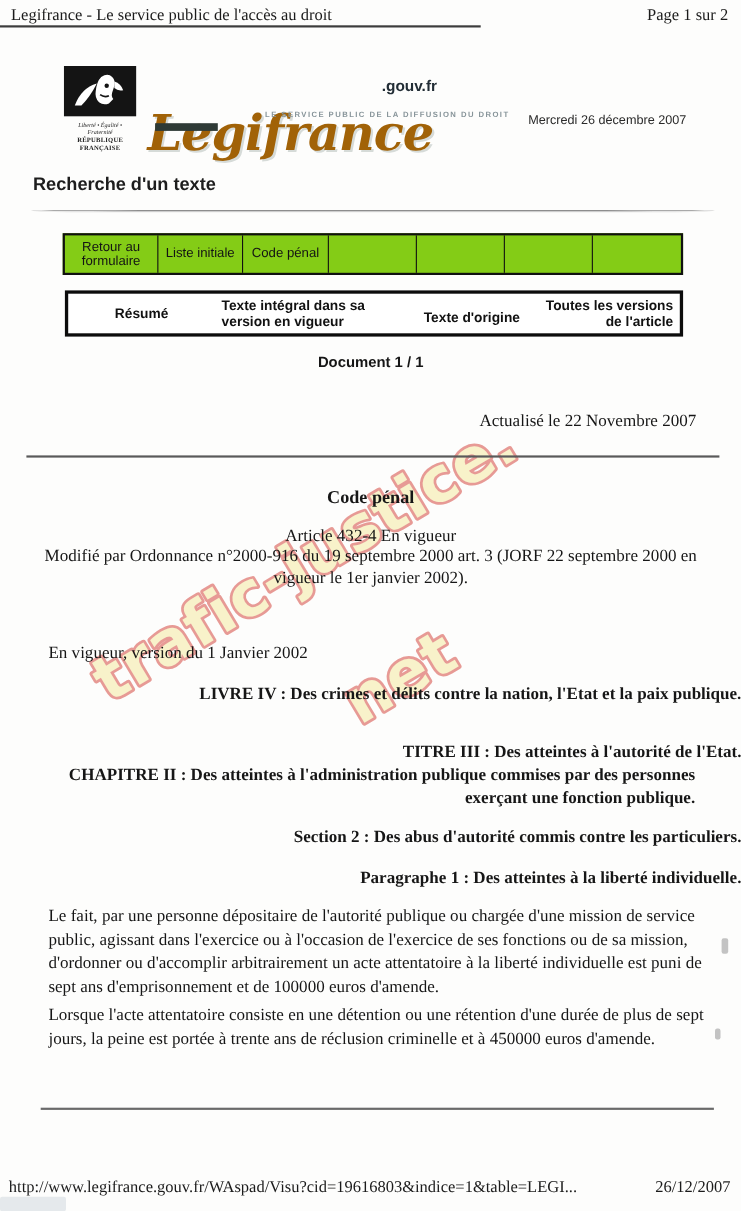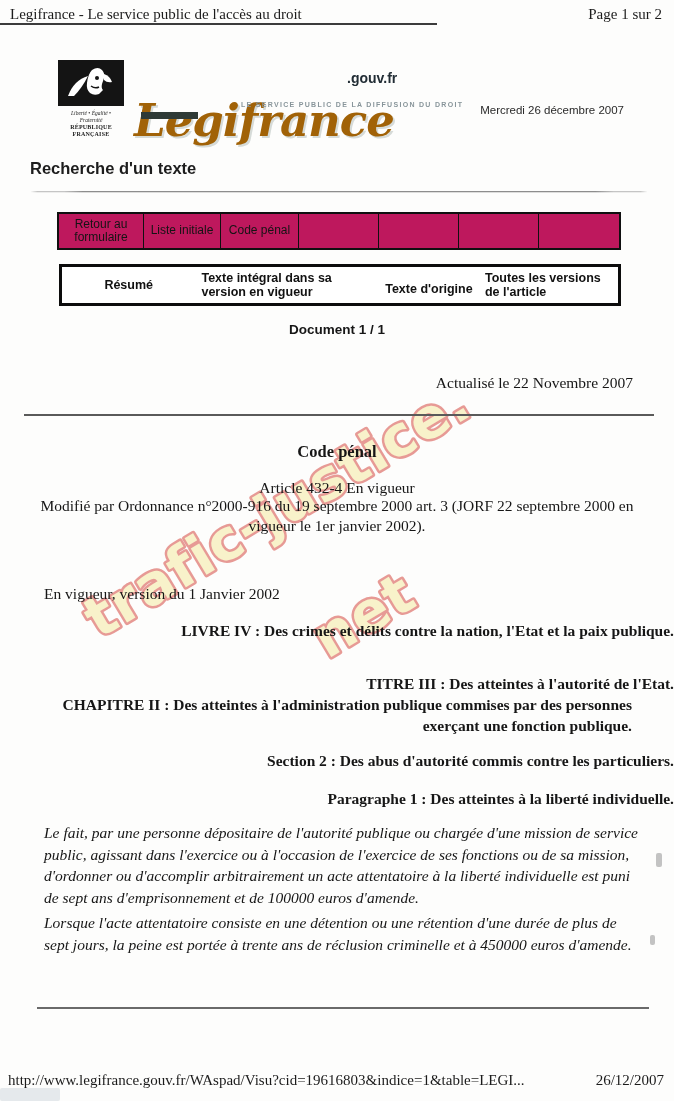--- a/index.html
+++ b/index.html
@@ -28,21 +28,21 @@
     font-size:7px;letter-spacing:1.3px;color:#88959a;font-weight:bold;}
   #date-line{right:50px;top:104px;font-family:"Liberation Sans",sans-serif;
     font-size:11.5px;color:#2a2a2a;}
   
   #section-title{left:30px;top:159px;font-family:"Liberation Sans",sans-serif;
     font-weight:bold;font-size:16.5px;color:#1d1d1d;}
   #section-rule{left:28px;top:191px;width:622px;height:1px;background:#8d8d8d;
     box-shadow:0 1px 0 rgba(160,160,160,.35);border-radius:40%/100%;}
   
   #nav-table{left:57px;top:212px;width:560px;height:34px;border:2px solid #101010;
-    display:flex;background:#be185d;}
+    display:flex;background:#84cc16;}
   #nav-table .cell{border-right:1.5px solid #101010;display:flex;align-items:center;
     justify-content:center;text-align:center;font-family:"Liberation Sans",sans-serif;
     font-size:12px;line-height:13.5px;color:#141414;padding:1px 2px;box-sizing:border-box;}
   #nav-table .cell:last-child{border-right:none;}
   
   #view-table{left:59px;top:264px;width:556px;height:36px;border:3px solid #0c0c0c;
     display:flex;align-items:center;background:#fff;}
   #view-table .cell{font-family:"Liberation Sans",sans-serif;font-weight:bold;
     font-size:12.5px;line-height:14px;color:#111;padding:0 6px;box-sizing:border-box;
     text-align:center;}
@@ -58,21 +58,21 @@
   #code-title{top:442px;font-size:16.5px;}
   #article-line{top:479px;}
   #modified-line{top:496px;left:37px;width:600px;line-height:20px;}
   #version-line{left:44px;top:585px;font-size:15.5px;}
   .hier{left:0;width:674px;text-align:right;font-weight:bold;font-size:15.5px;line-height:21px;}
   #hier-0{top:620px;}
   #hier-1{top:657px;margin-top:16px;}
   #hier-2{top:694px;left:42px;width:590px;}
   #hier-3{top:750px;}
   #hier-4{top:788px;}
-  .body-par{left:44px;width:598px;font-size:15.5px;line-height:21.5px;text-align:left;font-style:italic;}
+  .body-par{left:44px;width:598px;font-size:15.5px;line-height:21.5px;text-align:left;}
   #par-0{top:822px;}
   #par-1{top:912px;}
   
   #watermark{left:30px;top:460px;width:560px;height:210px;transform:rotate(-31deg);
     pointer-events:none;}
   #watermark text{font-family:"DejaVu Sans",sans-serif;font-weight:bold;font-size:56px;
     letter-spacing:1px;paint-order:stroke;stroke-linejoin:round;}
   
   .artifact{background:#8a8a8a;opacity:.5;border-radius:2px;}
   #footer-url{left:8px;top:1072px;}
@@ -123,21 +123,21 @@
     <div class="cell" style="width:80px;"></div>
     <div class="cell" style="width:80px;"></div>
     <div class="cell" style="width:80px;"></div>
     <div class="cell" style="flex:1;"></div>
   </div>
 
   <div class="abs" id="view-table">
     <div class="cell" style="width:24%;">Résumé</div>
     <div class="cell" style="width:33%;text-align:left;">Texte intégral dans sa version en vigueur</div>
     <div class="cell" style="width:18%;padding-top:8px;">Texte d'origine</div>
-    <div class="cell" style="width:25%;text-align:left;">Toutes les versions de l'article</div>
+    <div class="cell" style="width:25%;text-align:right;">Toutes les versions de l'article</div>
   </div>
 
   <div class="abs" id="doc-counter">Document 1 / 1</div>
   <div class="abs" id="updated-line">Actualisé le 22 Novembre 2007</div>
 
   <div class="abs rule" id="rule-top"></div>
 
   <div class="abs center-line bold" id="code-title">Code pénal</div>
   <div class="abs center-line" id="article-line">Article 432-4 En vigueur</div>
   <div class="abs center-line" id="modified-line" style="width:600px;">Modifié par Ordonnance n°2000-916 du 19 septembre 2000 art. 3 (JORF 22 septembre 2000 en vigueur le 1er janvier 2002).</div>

